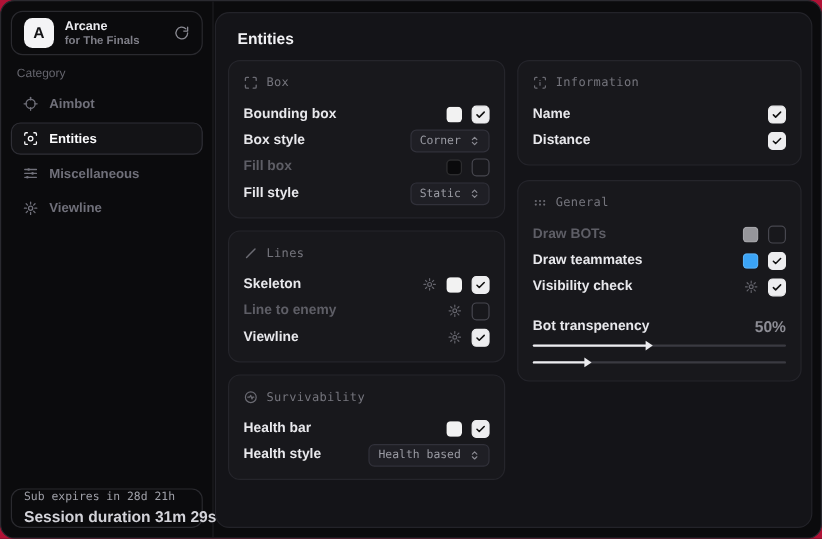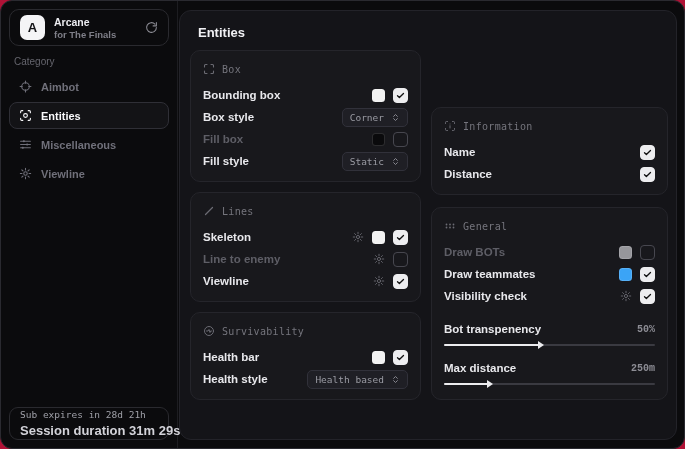--- a/index.html
+++ b/index.html
@@ -25,21 +25,21 @@
   .nav-item .nicon { display:flex; color:inherit; }
   .nav-item.active { color:#fafafc; border-color:#2f2f36; background:#131316; }
 
   .session-card { position:absolute; left:8px; right:8px; bottom:8px; border:1px solid #2a2a2f; border-radius:9px; padding:1px 10px; }
   .session-line1 { font-family:"DejaVu Sans Mono",monospace; font-size:9.5px; color:#9fa0a8; white-space:nowrap; }
   .session-line2 { font-size:13px; font-weight:700; color:#d3d3d9; margin-top:3px; white-space:nowrap; }
 
   
   .main { position:absolute; left:178px; top:9px; right:7px; bottom:8px; background:#141418; border:1px solid #232329; border-radius:12px; padding:13px 8px 0 10px; }
   .main-title { font-size:13px; font-weight:700; color:#f1f1f4; margin:1px 0 10px 8px; }
-  .columns { display:flex; gap:10px;align-items:flex-end; }
+  .columns { display:flex; gap:10px; }
   .col { display:flex; flex-direction:column; }
   .col-left { width:234px; gap:10px; }
   .col-right { width:240px; gap:12px; }
 
   .card { background:#18181c; border:1px solid #25252b; border-radius:10px; padding:10px 12px 9px 12px; }
   .card-header { display:flex; align-items:center; gap:7px; font-family:"DejaVu Sans Mono",monospace; font-size:10px; letter-spacing:0.3px; color:#75757d; margin-bottom:7px; height:16px; }
   .card-header .hicon { display:flex; color:#6b6b73; }
 
   .row { display:flex; align-items:center; height:22px; }
   .row-label { font-size:11.5px; font-weight:600; color:#e8e8ec; }
@@ -52,21 +52,21 @@
   .checkbox.checked { background:#ededef; border-color:#ededef; }
   .checkbox.checked svg { display:block; }
 
   .dropdown { display:flex; align-items:center; gap:7px; height:19px; padding:0 7px; background:#1f1f25; border:1px solid #31313a; border-radius:5px; font-family:"DejaVu Sans Mono",monospace; font-size:9.5px; color:#9a9ba3; cursor:pointer; }
   .dropdown .dicon { display:flex; color:#8a8a92; }
 
   .gear-mini { display:flex; color:#63636b; cursor:pointer; }
 
   .slider-block { margin-top:12px; margin-bottom:5px; }
   .slider-head { display:flex; align-items:center; height:20px; }
-  .slider-value { margin-left:auto; font-size:10px; font-weight:600; color:#8d8d95;font-family:Liberation Mono, monospace; }
+  .slider-value { margin-left:auto; font-size:13px; font-weight:600; color:#8d8d95; }
   .track { position:relative; height:2px; background:#3a3a41; border-radius:1px; margin-top:5px; cursor:pointer; }
   .fill { position:absolute; left:0; top:0; bottom:0; background:#ececef; border-radius:1px; }
   .fill::after { content:''; position:absolute; right:-5px; top:50%; transform:translateY(-50%); border-top:4px solid transparent; border-bottom:4px solid transparent; border-left:6px solid #ececef; }
 </style>
 </head>
 <body style="background: rgb(176, 18, 54);">
 
 <div id="stage">
   <div class="window">
 
@@ -415,24 +415,20 @@
               <div class="slider-head">
                 <span class="row-label">Bot transpenency</span>
                 <span class="slider-value">50%</span>
               </div>
               <div class="track">
                 <div class="fill" style="width: 45%;"></div>
               </div>
             </div>
 
             <div class="slider-block">
-              <div class="slider-head">
-                <span class="row-label">Max distance</span>
-                <span class="slider-value">250m</span>
-              </div>
               <div class="track">
                 <div class="fill" style="width: 21%;"></div>
               </div>
             </div>
           </div>
         </div>
 
       </div>
     </div>
   </div>

